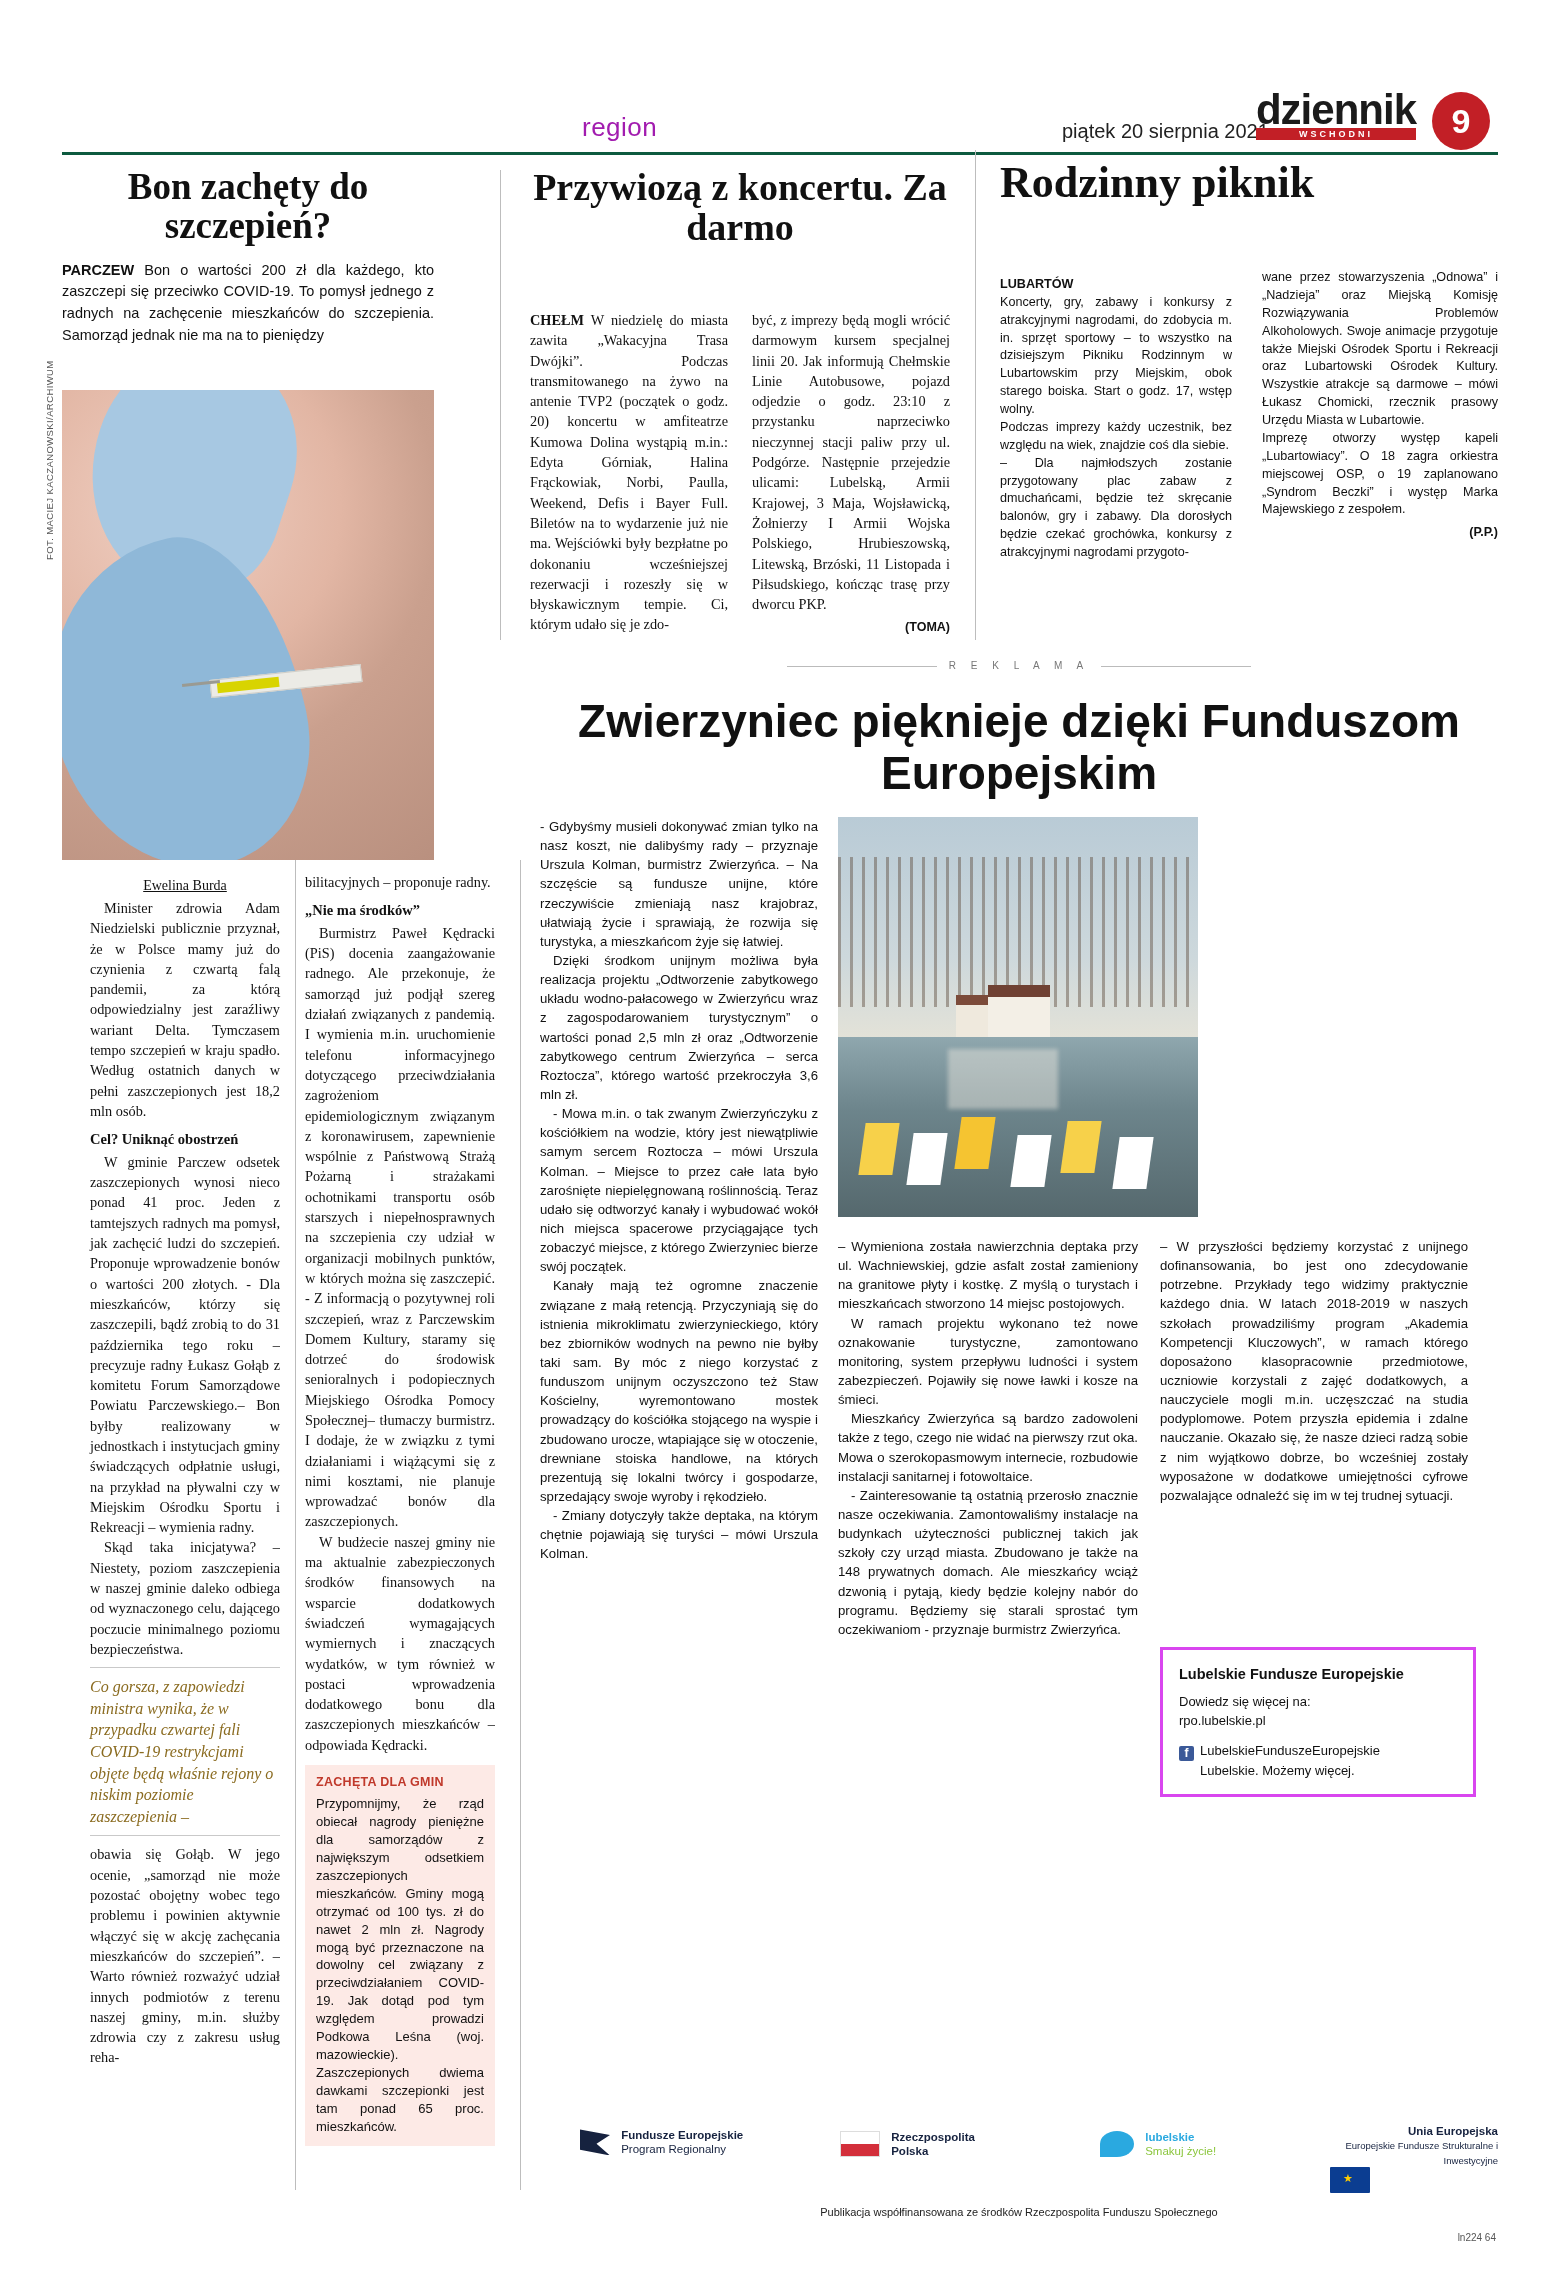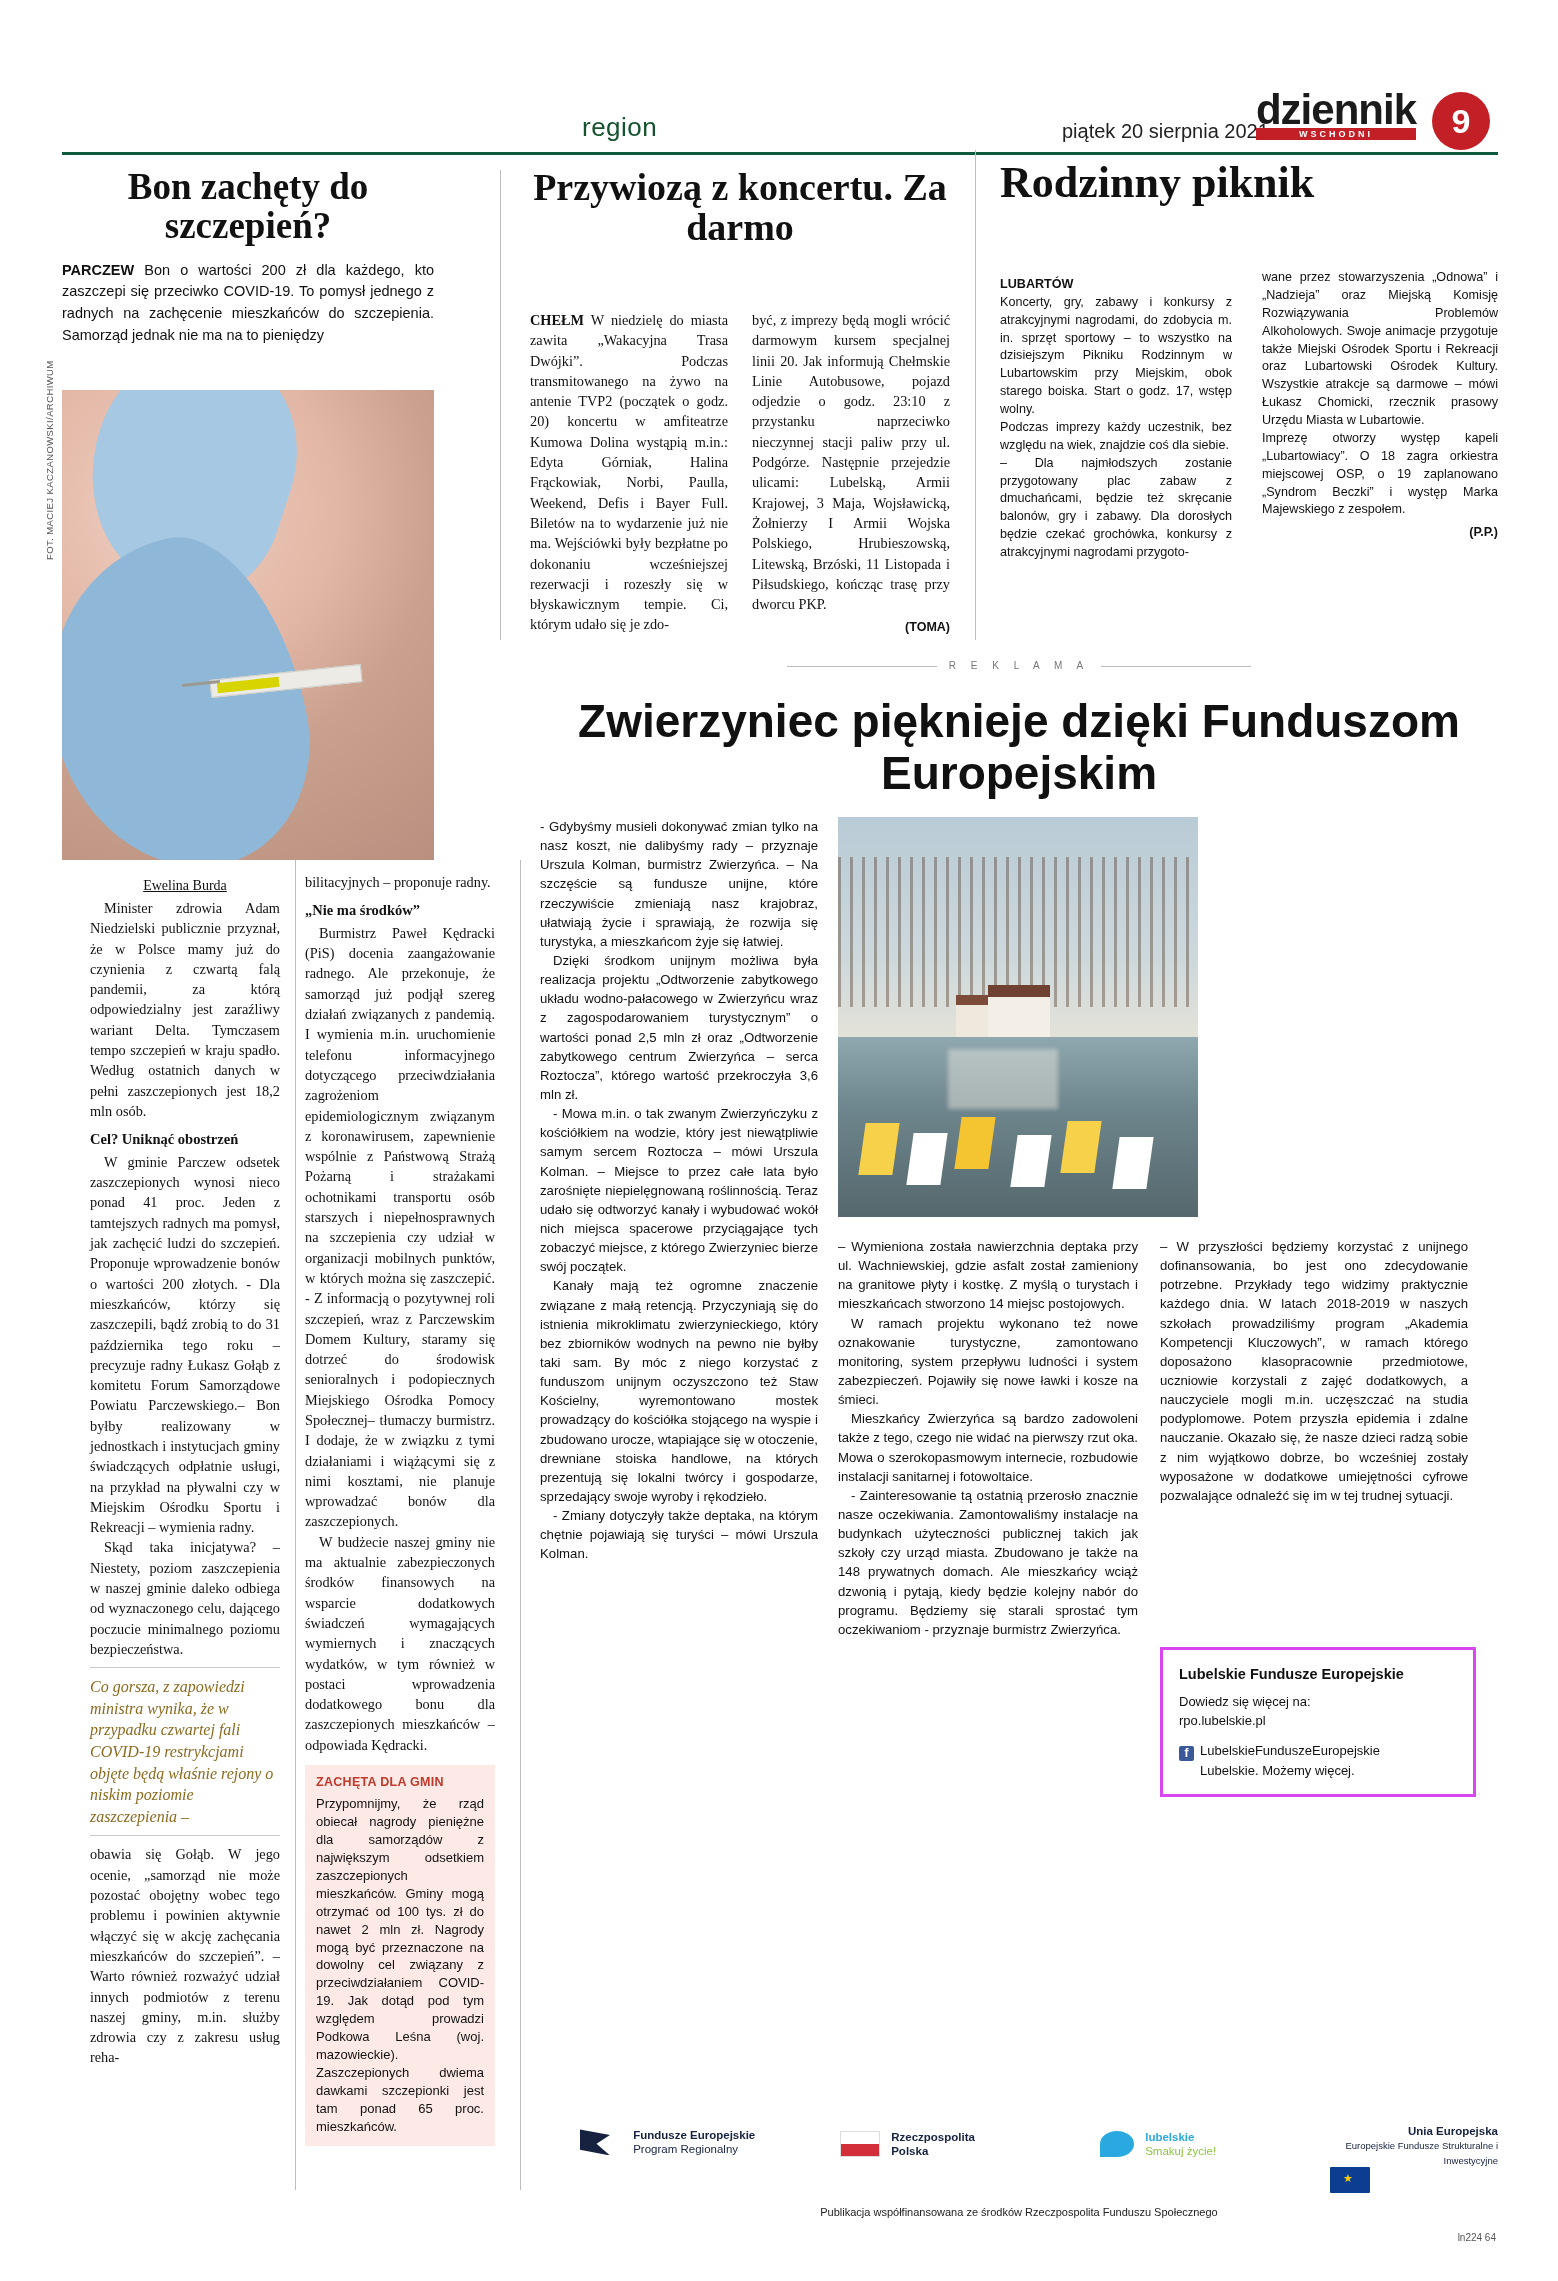--- a/index.html
+++ b/index.html
@@ -2,21 +2,21 @@
 <html lang="pl"><head>
 <meta charset="utf-8">
 <style>
   html,body{margin:0;padding:0;background:#ffffff;}
   body{width:1558px;height:2281px;font-family:"Liberation Serif",serif;color:#111;position:relative;overflow:hidden;}
   .page{position:absolute;inset:0;padding:0;}
 
   
   .masthead{position:absolute;left:62px;top:108px;width:1436px;height:52px;}
   .mast-rule{position:absolute;left:0;top:44px;width:100%;height:3px;background:#0d5a3f;}
-  .mast-region{position:absolute;left:520px;top:4px;font-family:"Liberation Sans",sans-serif;font-size:26px;color:#14532d;letter-spacing:.5px;}
+  .mast-region{position:absolute;left:520px;top:4px;font-family:"Liberation Sans",sans-serif;font-size:26px;color:#a21caf;letter-spacing:.5px;}
   .mast-date{position:absolute;left:1000px;top:12px;font-family:"Liberation Sans",sans-serif;font-size:20px;color:#222;}
   .logo{position:absolute;right:82px;top:-22px;font-family:"Liberation Sans",sans-serif;font-weight:bold;font-size:42px;color:#1b1b1b;letter-spacing:-1px;}
   .logo .sub{display:block;font-size:9px;letter-spacing:3px;color:#fff;background:#c21f26;text-align:center;margin-top:-6px;padding:1px 0;}
   .pagenum{position:absolute;right:8px;top:-16px;width:58px;height:58px;border-radius:50%;background:#c21f26;color:#fff;font-family:"Liberation Sans",sans-serif;font-weight:bold;font-size:34px;display:flex;align-items:center;justify-content:center;}
 
   
   .col-sep{position:absolute;background:#bdbdbd;width:1px;}
 
   .h1{font-family:"Liberation Serif",serif;font-weight:bold;line-height:1.05;}
   .lead{font-family:"Liberation Sans",sans-serif;font-size:14.5px;line-height:1.5;text-align:justify;}
@@ -249,21 +249,21 @@
           <span class="fb">f</span><span>LubelskieFunduszeEuropejskie</span>
           <div style="margin-left:21px;">Lubelskie. Możemy więcej.</div>
         </div>
       </div>
     </div>
   </div>
 
   <div class="logos">
     <div class="logo-item" style="left:40px;top:18px;">
       <span class="fe-star"></span>
-      <span style="display:inline-block;vertical-align:middle;margin-left:12px;">
+      <span style="display:inline-block;vertical-align:middle;">
         <b>Fundusze Europejskie</b><br>
         <span>Program Regionalny</span>
       </span>
     </div>
     <div class="logo-item" style="left:300px;top:20px;">
       <span class="flagPL"></span>
       <span style="display:inline-block;vertical-align:middle;">
         <b>Rzeczpospolita</b><br>
         <b>Polska</b>
       </span>

